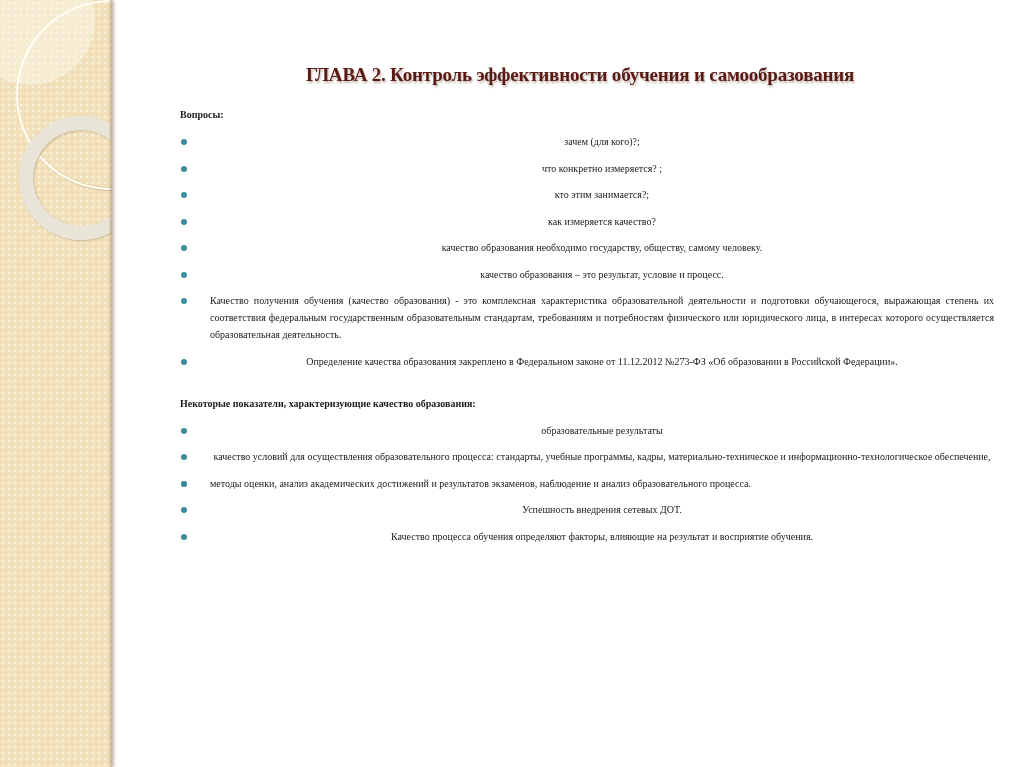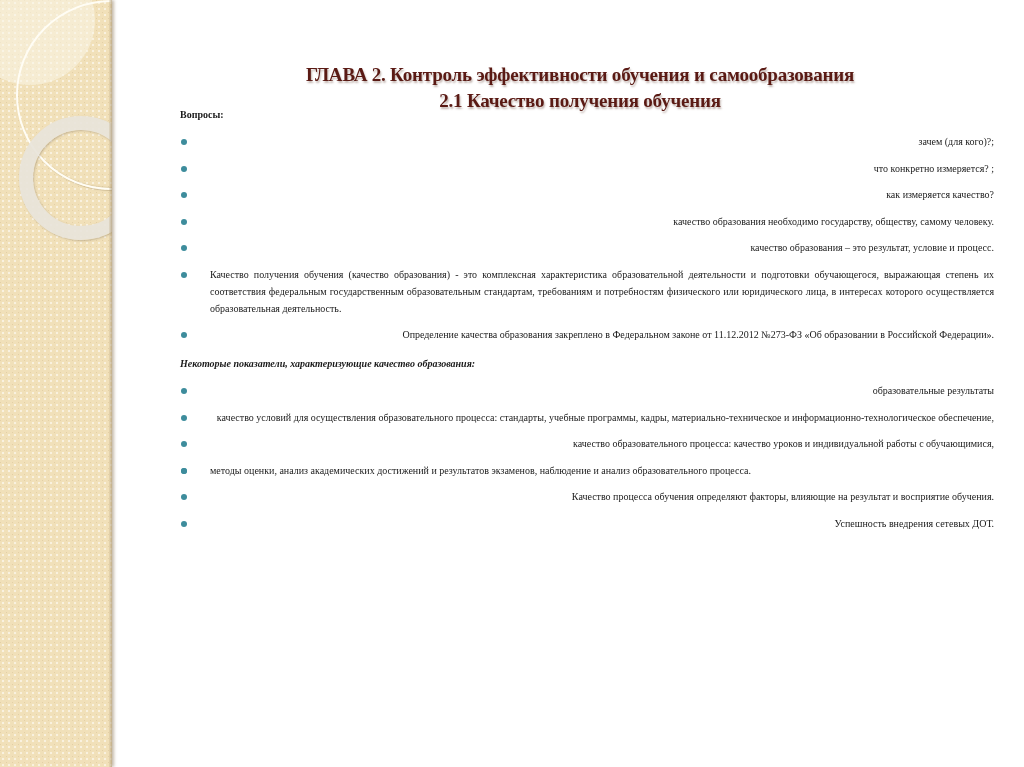--- a/index.html
+++ b/index.html
@@ -94,37 +94,36 @@
     font-family: "Liberation Serif", "DejaVu Serif", serif;
     font-size: 10px;
     color: #1a1a1a;
   }
   .section-heading {
     font-weight: bold;
     line-height: 18px;
     margin: 0 0 9px 0;
   }
   .section-heading.second {
-    margin-top: 12px;
-    font-style: italic;
+    margin-top: 25px;
   }
   ul.items {
     list-style: none;
     margin: 0;
     padding: 0;
   }
   ul.items li {
     position: relative;
     padding-left: 30px;
     line-height: 17px;
     margin-bottom: 9.5px;
     text-align: justify;
   }
   ul.items li.left {
-    text-align: right;
+    text-align: center;
   }
   ul.items li .bullet {
     position: absolute;
     left: 1px;
     top: 6px;
     width: 6px;
     height: 6px;
     border-radius: 50%;
     background: #3d8c9c;
   }
@@ -136,41 +135,40 @@
 
   <div class="sidebar">
     <div class="deco-soft-circle"></div>
     <div class="deco-thin-ring"></div>
     <div class="deco-thick-ring"></div>
     <div class="sidebar-edge"></div>
   </div>
 
   <div class="title-block">
     <div>ГЛАВА 2. Контроль эффективности обучения и самообразования</div>
-    <div>2.1 Качество получения обучения</div>
   </div>
 
   <div class="content">
 
     <div class="section-heading">Вопросы:</div>
     <ul class="items">
       <li class="left"><span class="bullet"></span><span>зачем (для кого)?;</span></li>
       <li class="left"><span class="bullet"></span><span>что конкретно измеряется? ;</span></li>
+      <li class="left"><span class="bullet"></span><span>кто этим занимается?;</span></li>
       <li class="left"><span class="bullet"></span><span>как измеряется качество?</span></li>
       <li class="left"><span class="bullet"></span><span>качество образования необходимо государству, обществу, самому человеку.</span></li>
       <li class="left"><span class="bullet"></span><span>качество образования  – это результат, условие и процесс.</span></li>
       <li><span class="bullet"></span><span>Качество получения обучения (качество образования) - это комплексная характеристика образовательной деятельности и подготовки обучающегося, выражающая степень их соответствия федеральным государственным образовательным стандартам, требованиям и потребностям физического или юридического лица, в интересах которого осуществляется образовательная деятельность.</span></li>
       <li class="left"><span class="bullet"></span><span> Определение качества образования закреплено в Федеральном законе от 11.12.2012 №273-ФЗ «Об образовании в Российской Федерации».</span></li>
     </ul>
 
     <div class="section-heading second">Некоторые показатели, характеризующие качество образования:</div>
     <ul class="items">
       <li class="left"><span class="bullet"></span><span>образовательные результаты</span></li>
       <li class="left"><span class="bullet"></span><span>качество условий для осуществления образовательного процесса: стандарты, учебные программы, кадры, материально-техническое и информационно-технологическое обеспечение,</span></li>
-      <li class="left"><span class="bullet"></span><span>качество образовательного процесса: качество уроков и индивидуальной работы с обучающимися,</span></li>
       <li class="left"><span class="bullet"></span></li>
       <li><span class="bullet"></span><span>методы оценки, анализ академических достижений и результатов экзаменов,  наблюдение и анализ образовательного процесса.</span></li>
+      <li class="left"><span class="bullet"></span><span>Успешность внедрения сетевых ДОТ.</span></li>
       <li class="left"><span class="bullet"></span><span>Качество процесса обучения определяют факторы, влияющие на результат и восприятие обучения.</span></li>
-      <li class="left"><span class="bullet"></span><span>Успешность внедрения сетевых ДОТ.</span></li>
     </ul>
 
   </div>
 </div>
 
 </body></html>

